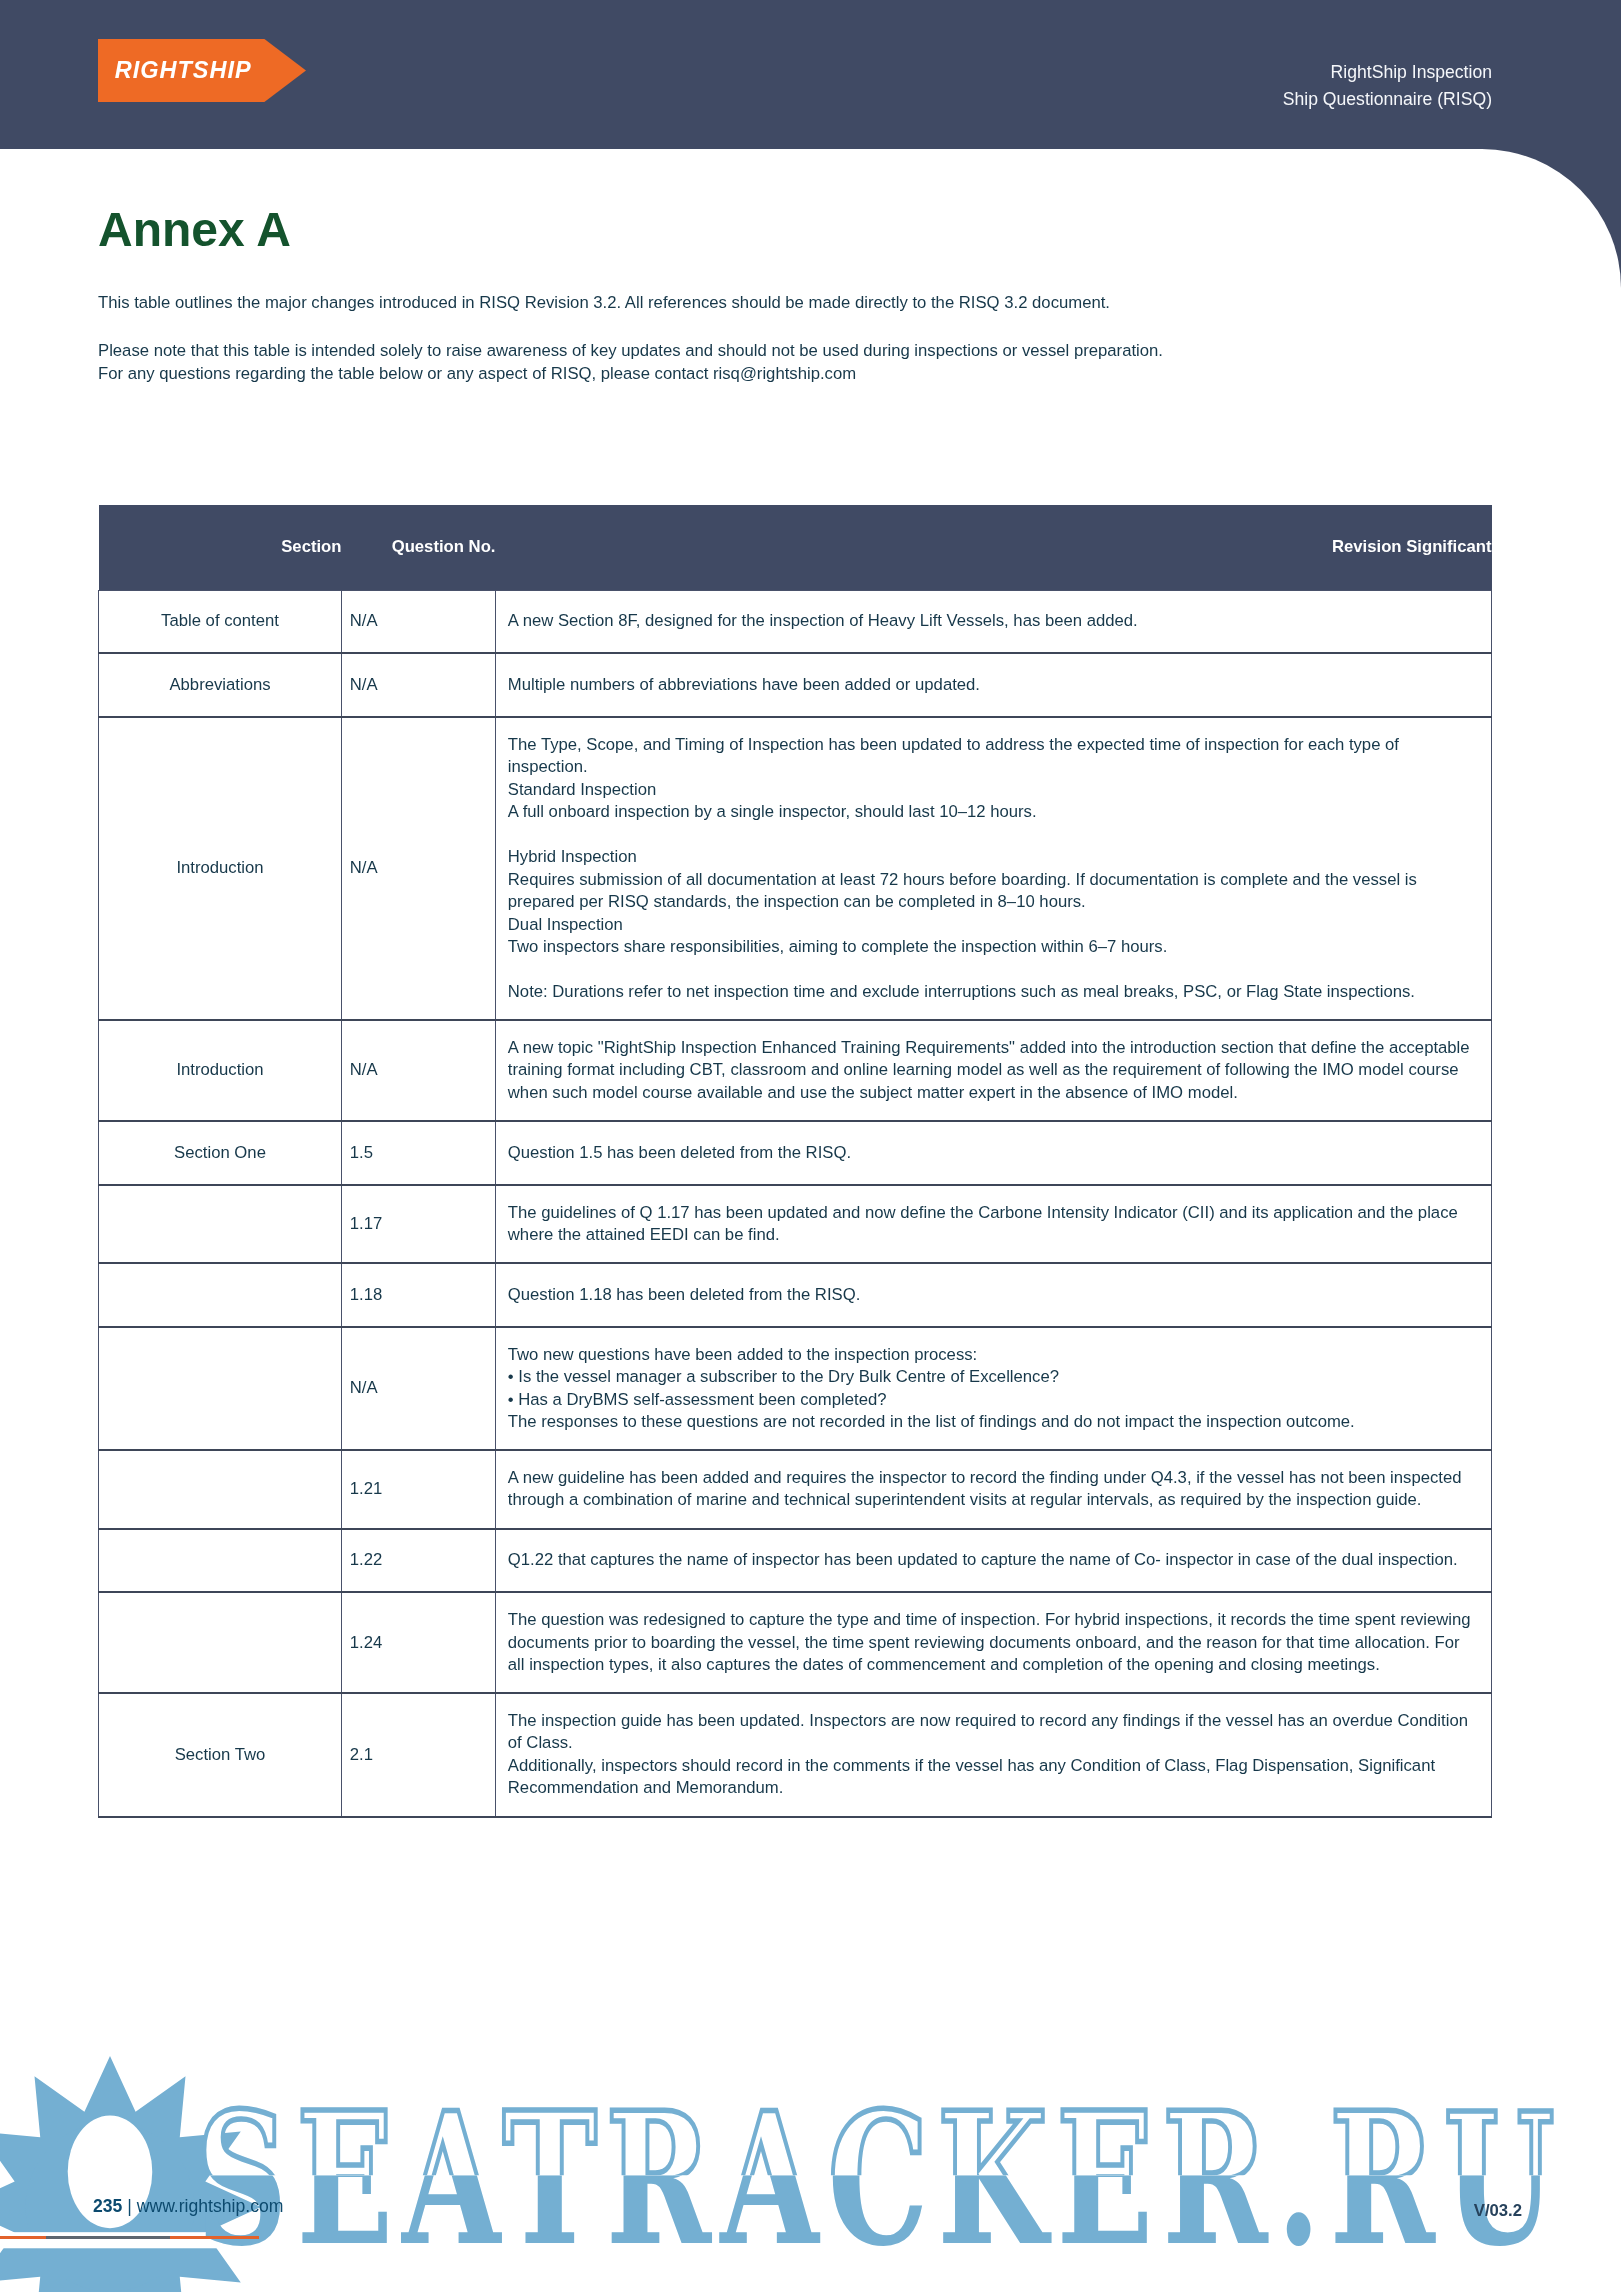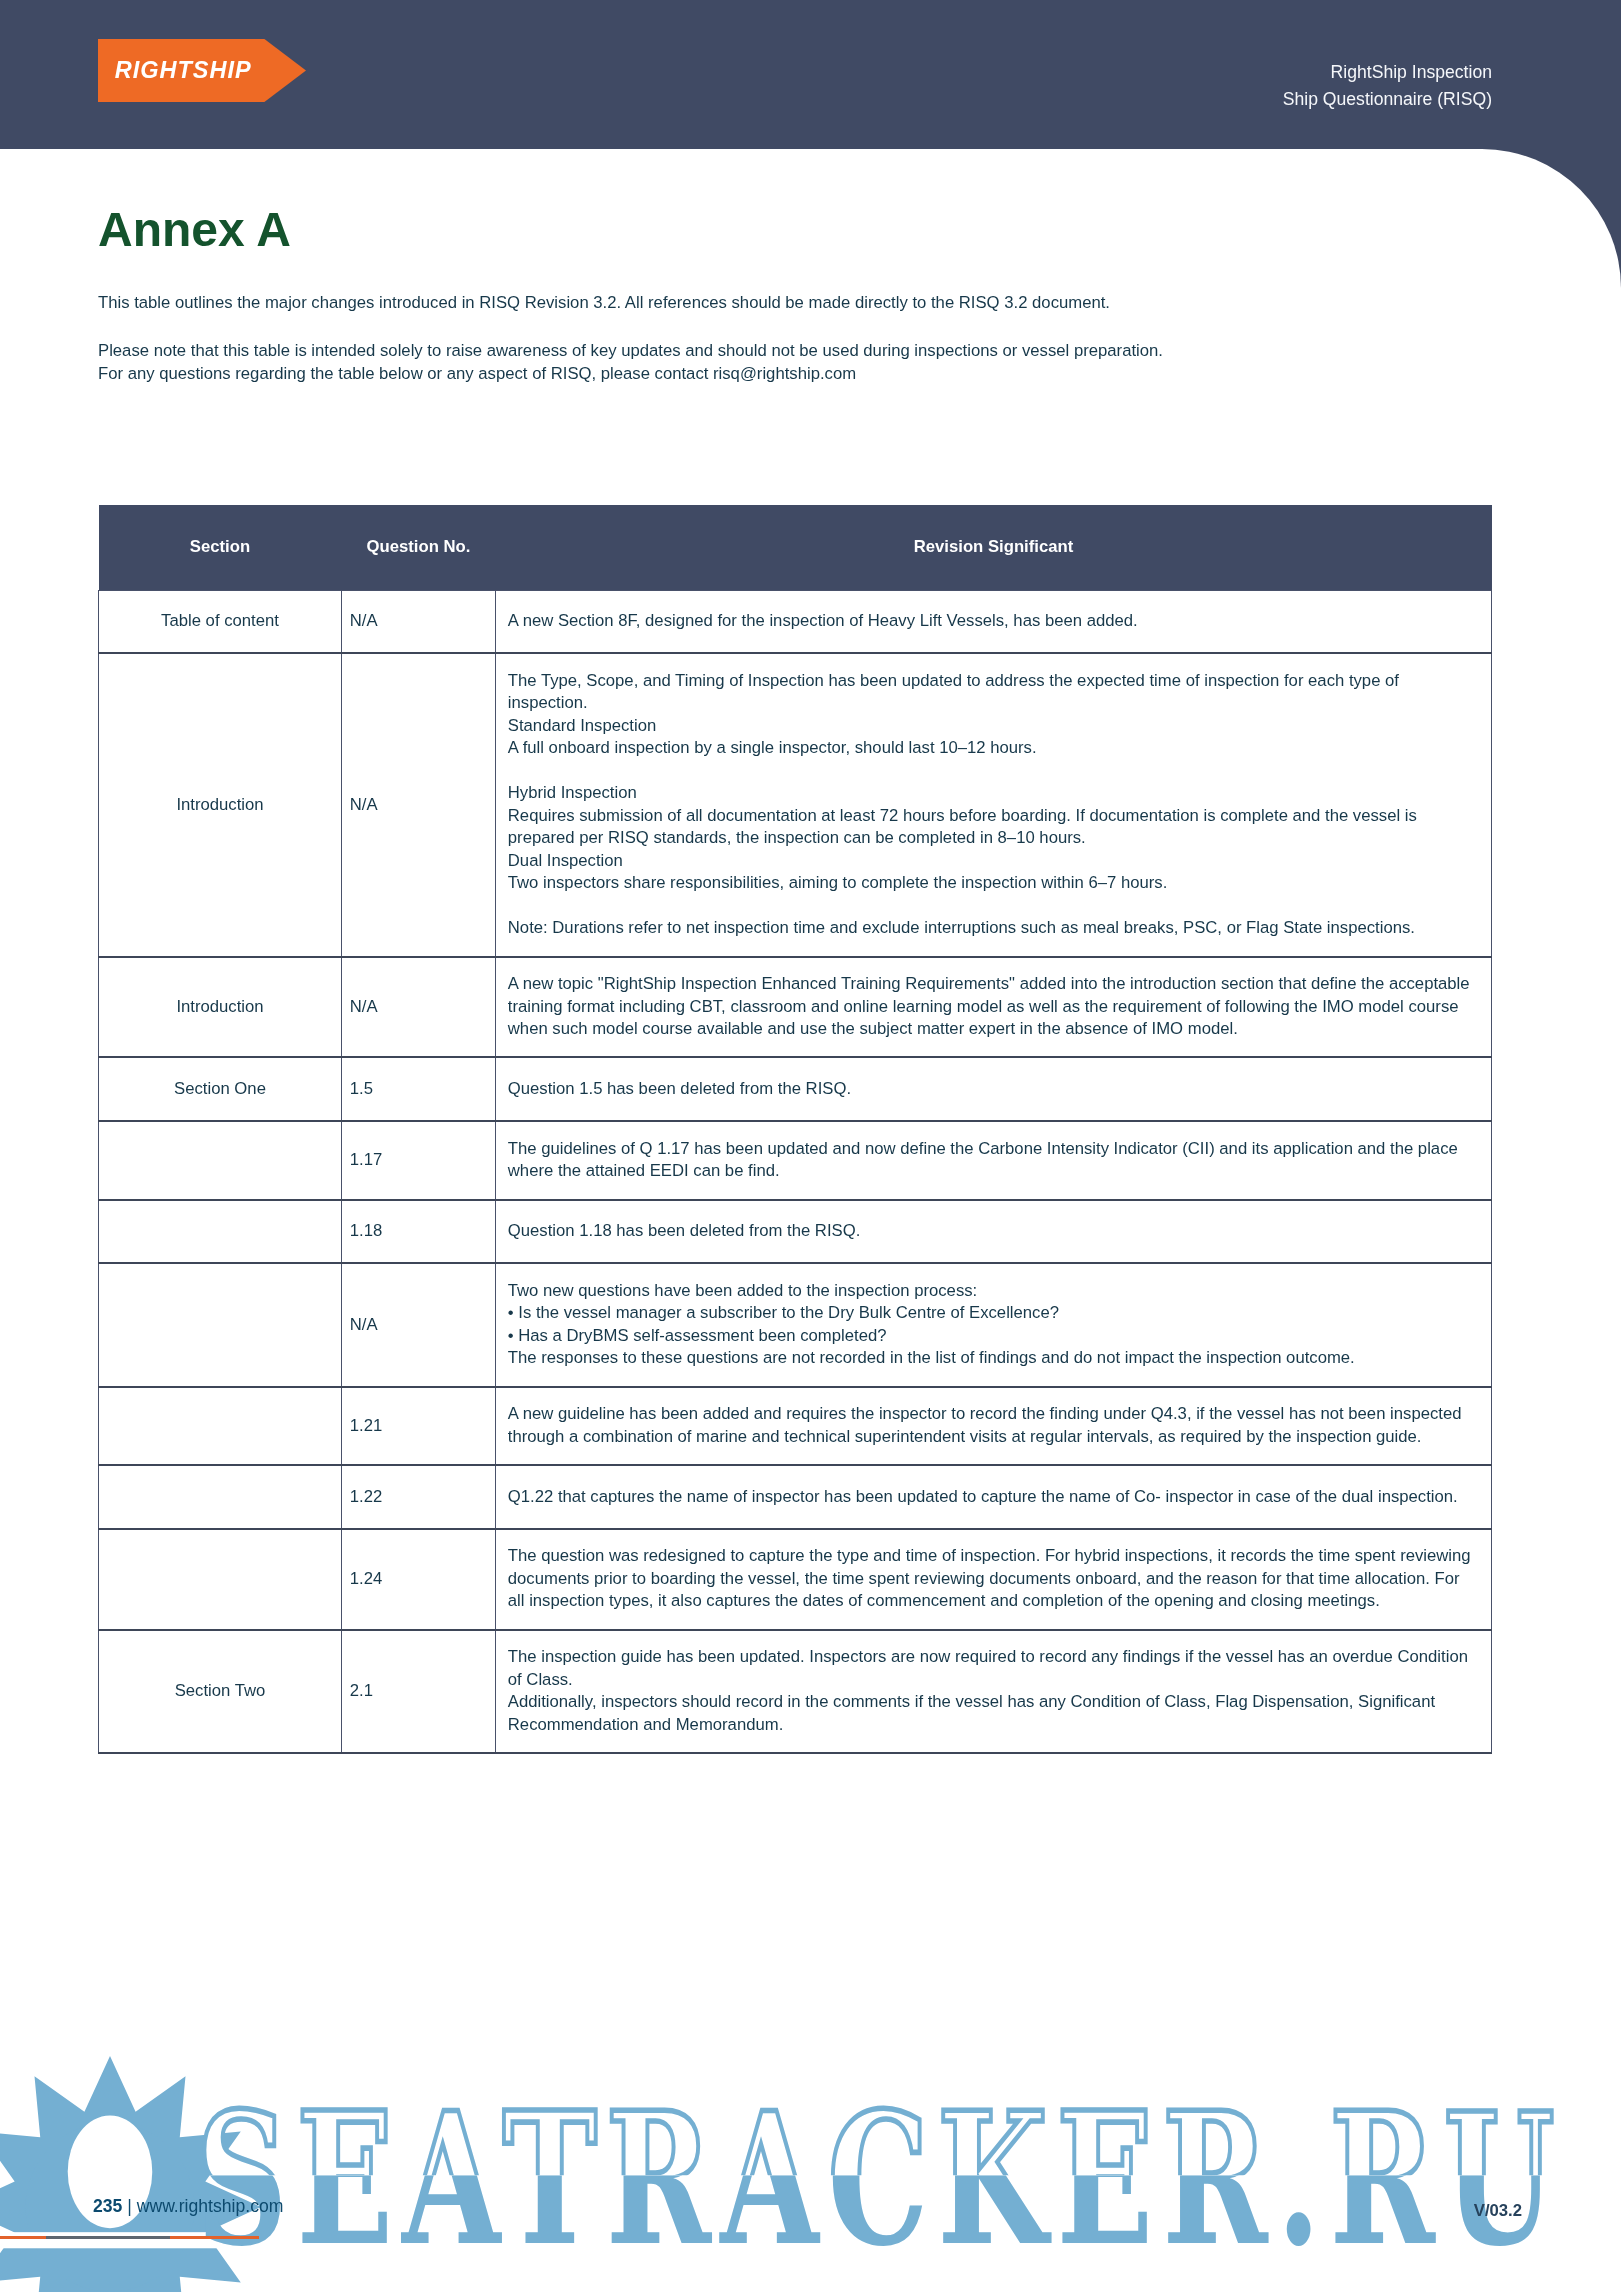--- a/index.html
+++ b/index.html
@@ -20,21 +20,21 @@
   .header-right { position:absolute; top:59px; right:129px; text-align:right; color:#f5f7fa; font-size:17.6px; line-height:27.4px; z-index:3; }
 
   
   .content { position:absolute; left:98px; top:149px; width:1394px; z-index:2; color:#17384a; }
   .title { margin-top:53px; font-size:48px; font-weight:bold; color:#14532d; }
   .intro { font-size:16.7px; line-height:22.5px; color:#17384a; }
   .p1 { margin-top:35px; }
   .p2 { margin-top:25.5px; white-space:pre-line; }
 
   table.rev-table { margin-top:120px; width:1393px; border-collapse:collapse; table-layout:fixed; }
-  .rev-table th { background:#404a64; color:#ffffff; font-size:16.7px; font-weight:bold; height:85px; text-align:center; vertical-align:middle; border:none;margin-top:27px; }
+  .rev-table th { background:#404a64; color:#ffffff; font-size:16.7px; font-weight:bold; height:85px; text-align:right; vertical-align:middle; border:none;margin-top:27px; }
   .rev-table col.c1 { width:243px; } .rev-table col.c2 { width:154px; } .rev-table col.c3 { width:996px; }
   .rev-table td { border:1px solid #49516a; border-bottom:2px solid #3e4658; vertical-align:middle; font-size:16.7px; line-height:22.5px; color:#17384a; }
   .rev-table td.c1 { padding:19.6px 7.8px;text-align:center; }
   .rev-table td.c2 { padding:19.6px 7.8px; }
   .rev-table td.c3 { padding:15.7px 11.8px; white-space:pre-line; }
 
   
   .footer-left { position:absolute; left:93px; top:2196px; font-size:17.6px; color:#0c4a6e; z-index:7; }
   .footer-left .pg { font-weight:bold; }
   .rule-orange { position:absolute; left:0; top:2236px; width:259px; height:2.9px; background:#e2622b; z-index:7; }
@@ -86,20 +86,25 @@
           <th>Revision Significant</th>
         </tr>
       </thead>
       <tbody>
   <tr>
     <td class="c1">Table of content</td>
     <td class="c2">N/A</td>
     <td class="c3">A new Section 8F, designed for the inspection of Heavy Lift Vessels, has been added.</td>
   </tr>
 
+  <tr>
+    <td class="c1">Abbreviations</td>
+    <td class="c2">N/A</td>
+    <td class="c3">Multiple numbers of abbreviations have been added or updated.</td>
+  </tr>
 
   <tr>
     <td class="c1">Introduction</td>
     <td class="c2">N/A</td>
     <td class="c3">The Type, Scope, and Timing of Inspection has been updated to address the expected time of inspection for each type of inspection.
 Standard Inspection
 A full onboard inspection by a single inspector, should last 10–12 hours.
 
 Hybrid Inspection
 Requires submission of all documentation at least 72 hours before boarding. If documentation is complete and the vessel is prepared per RISQ standards, the inspection can be completed in 8–10 hours.

